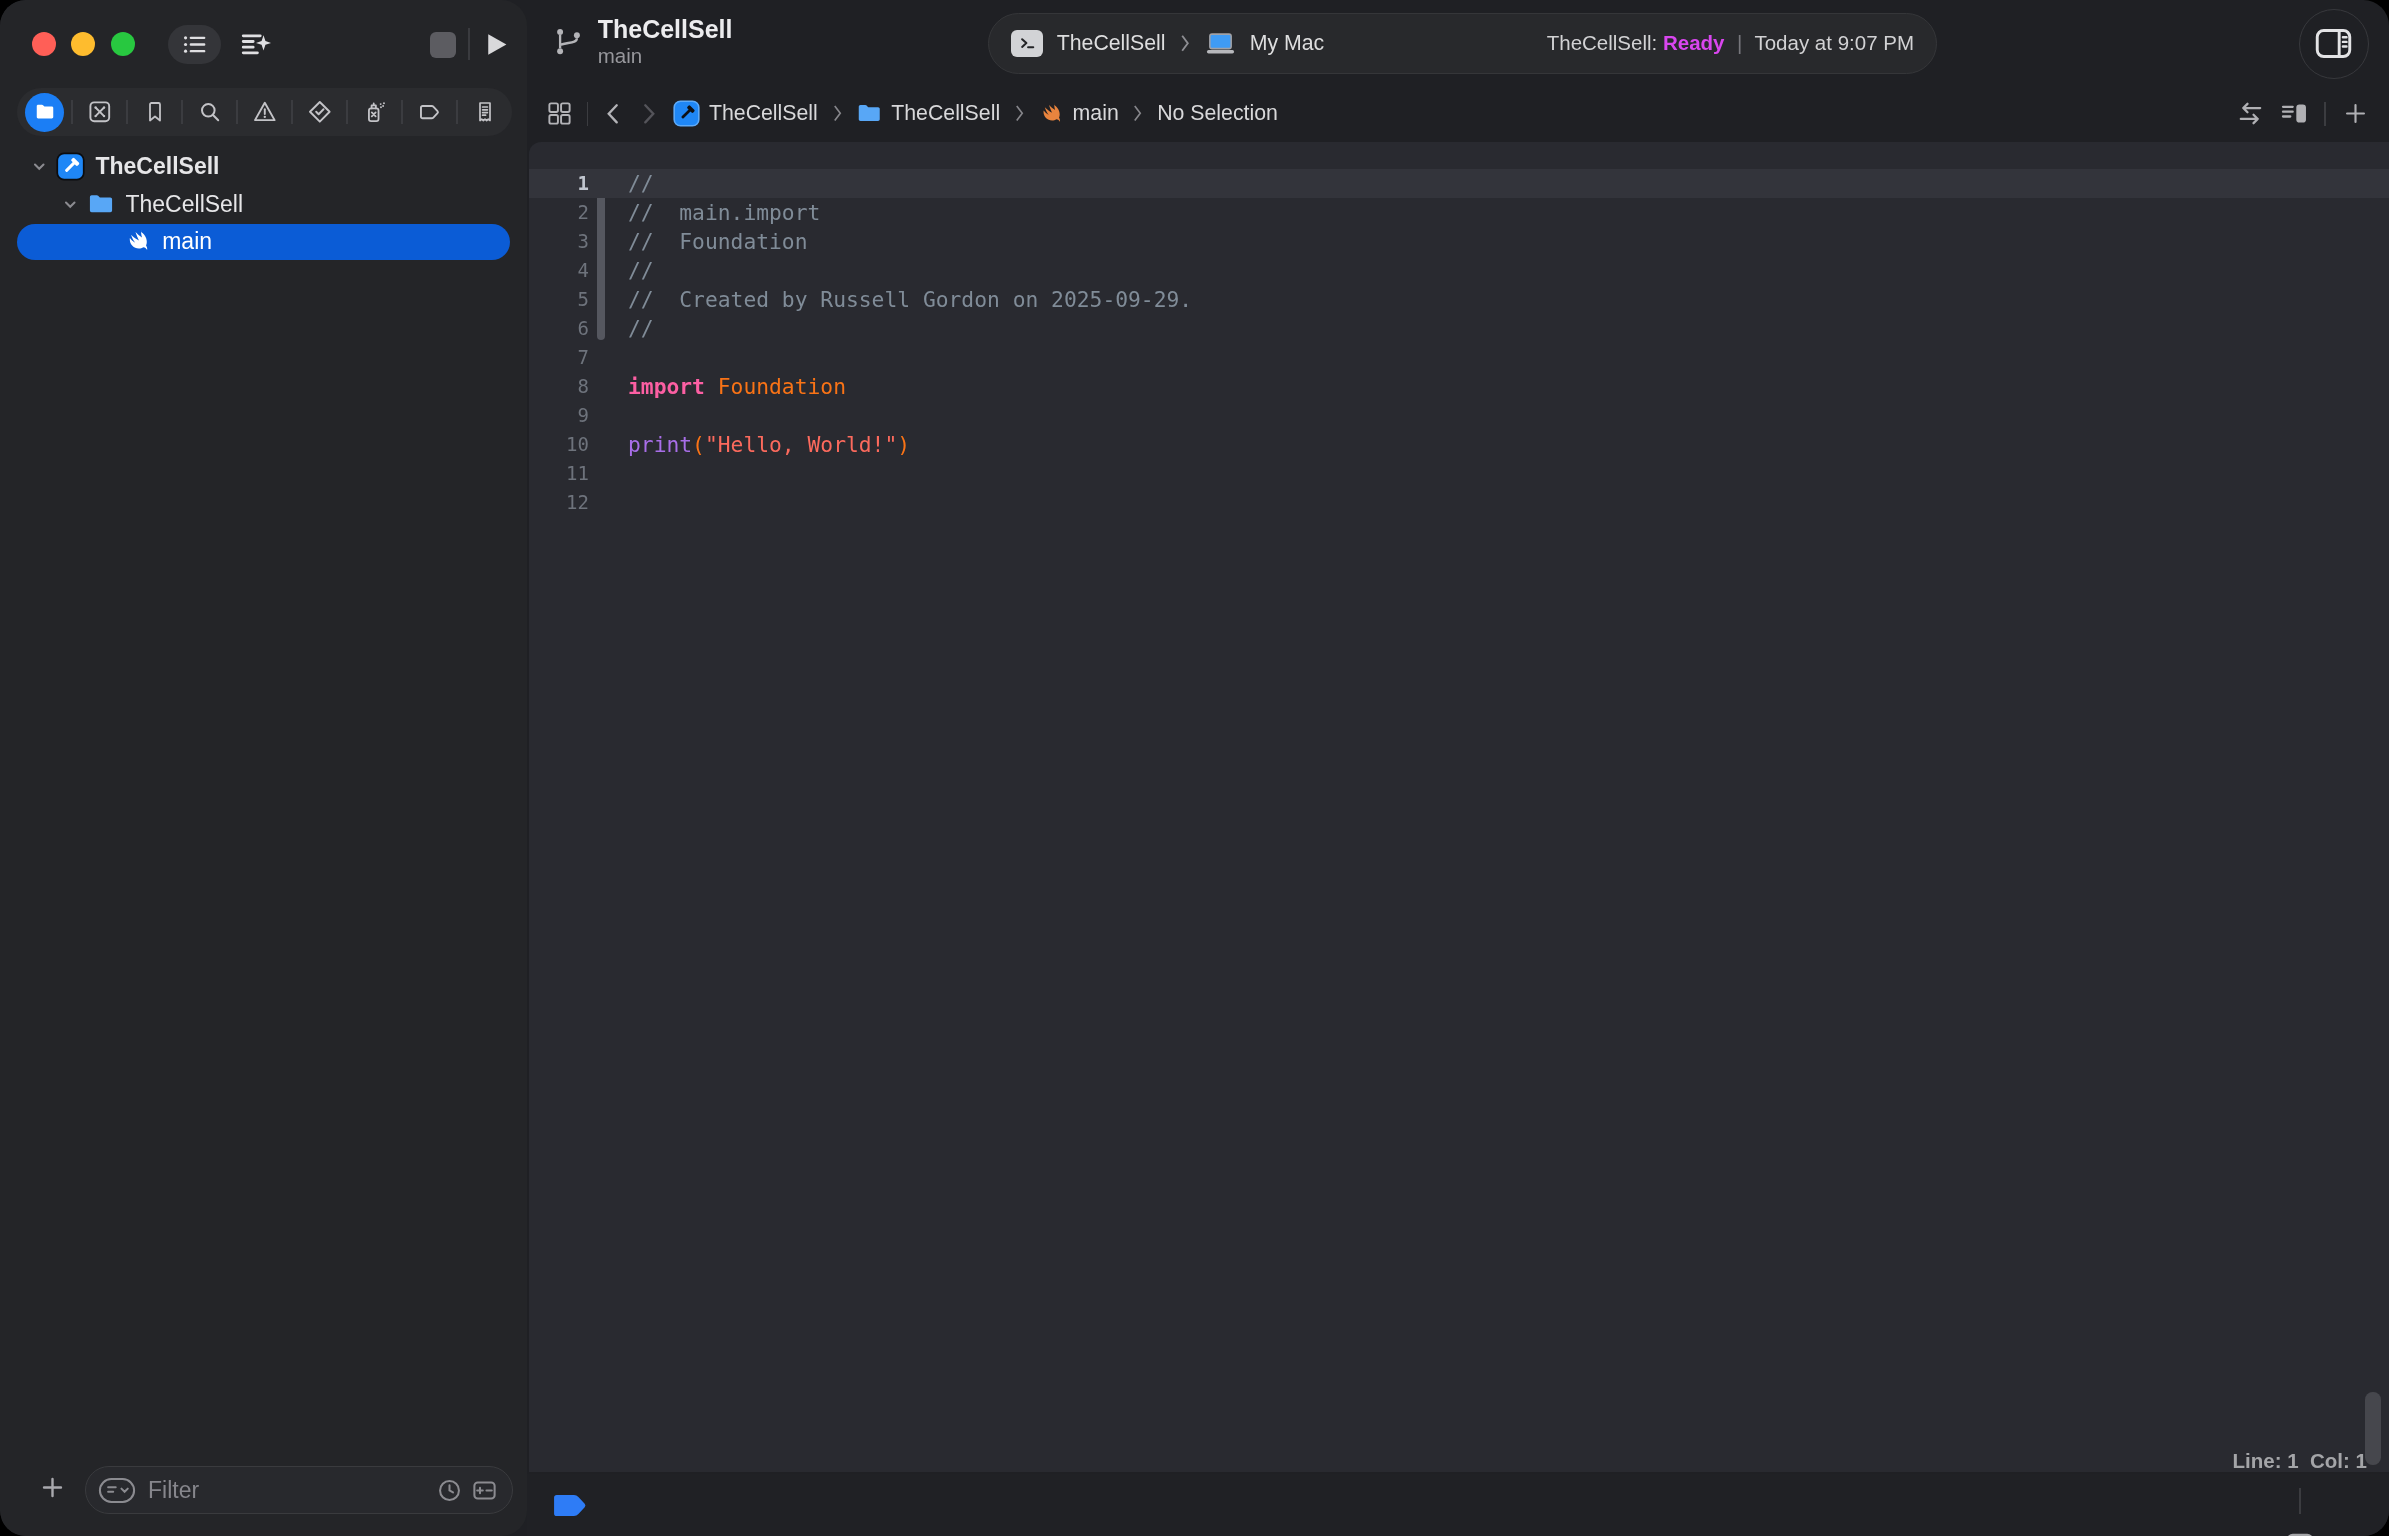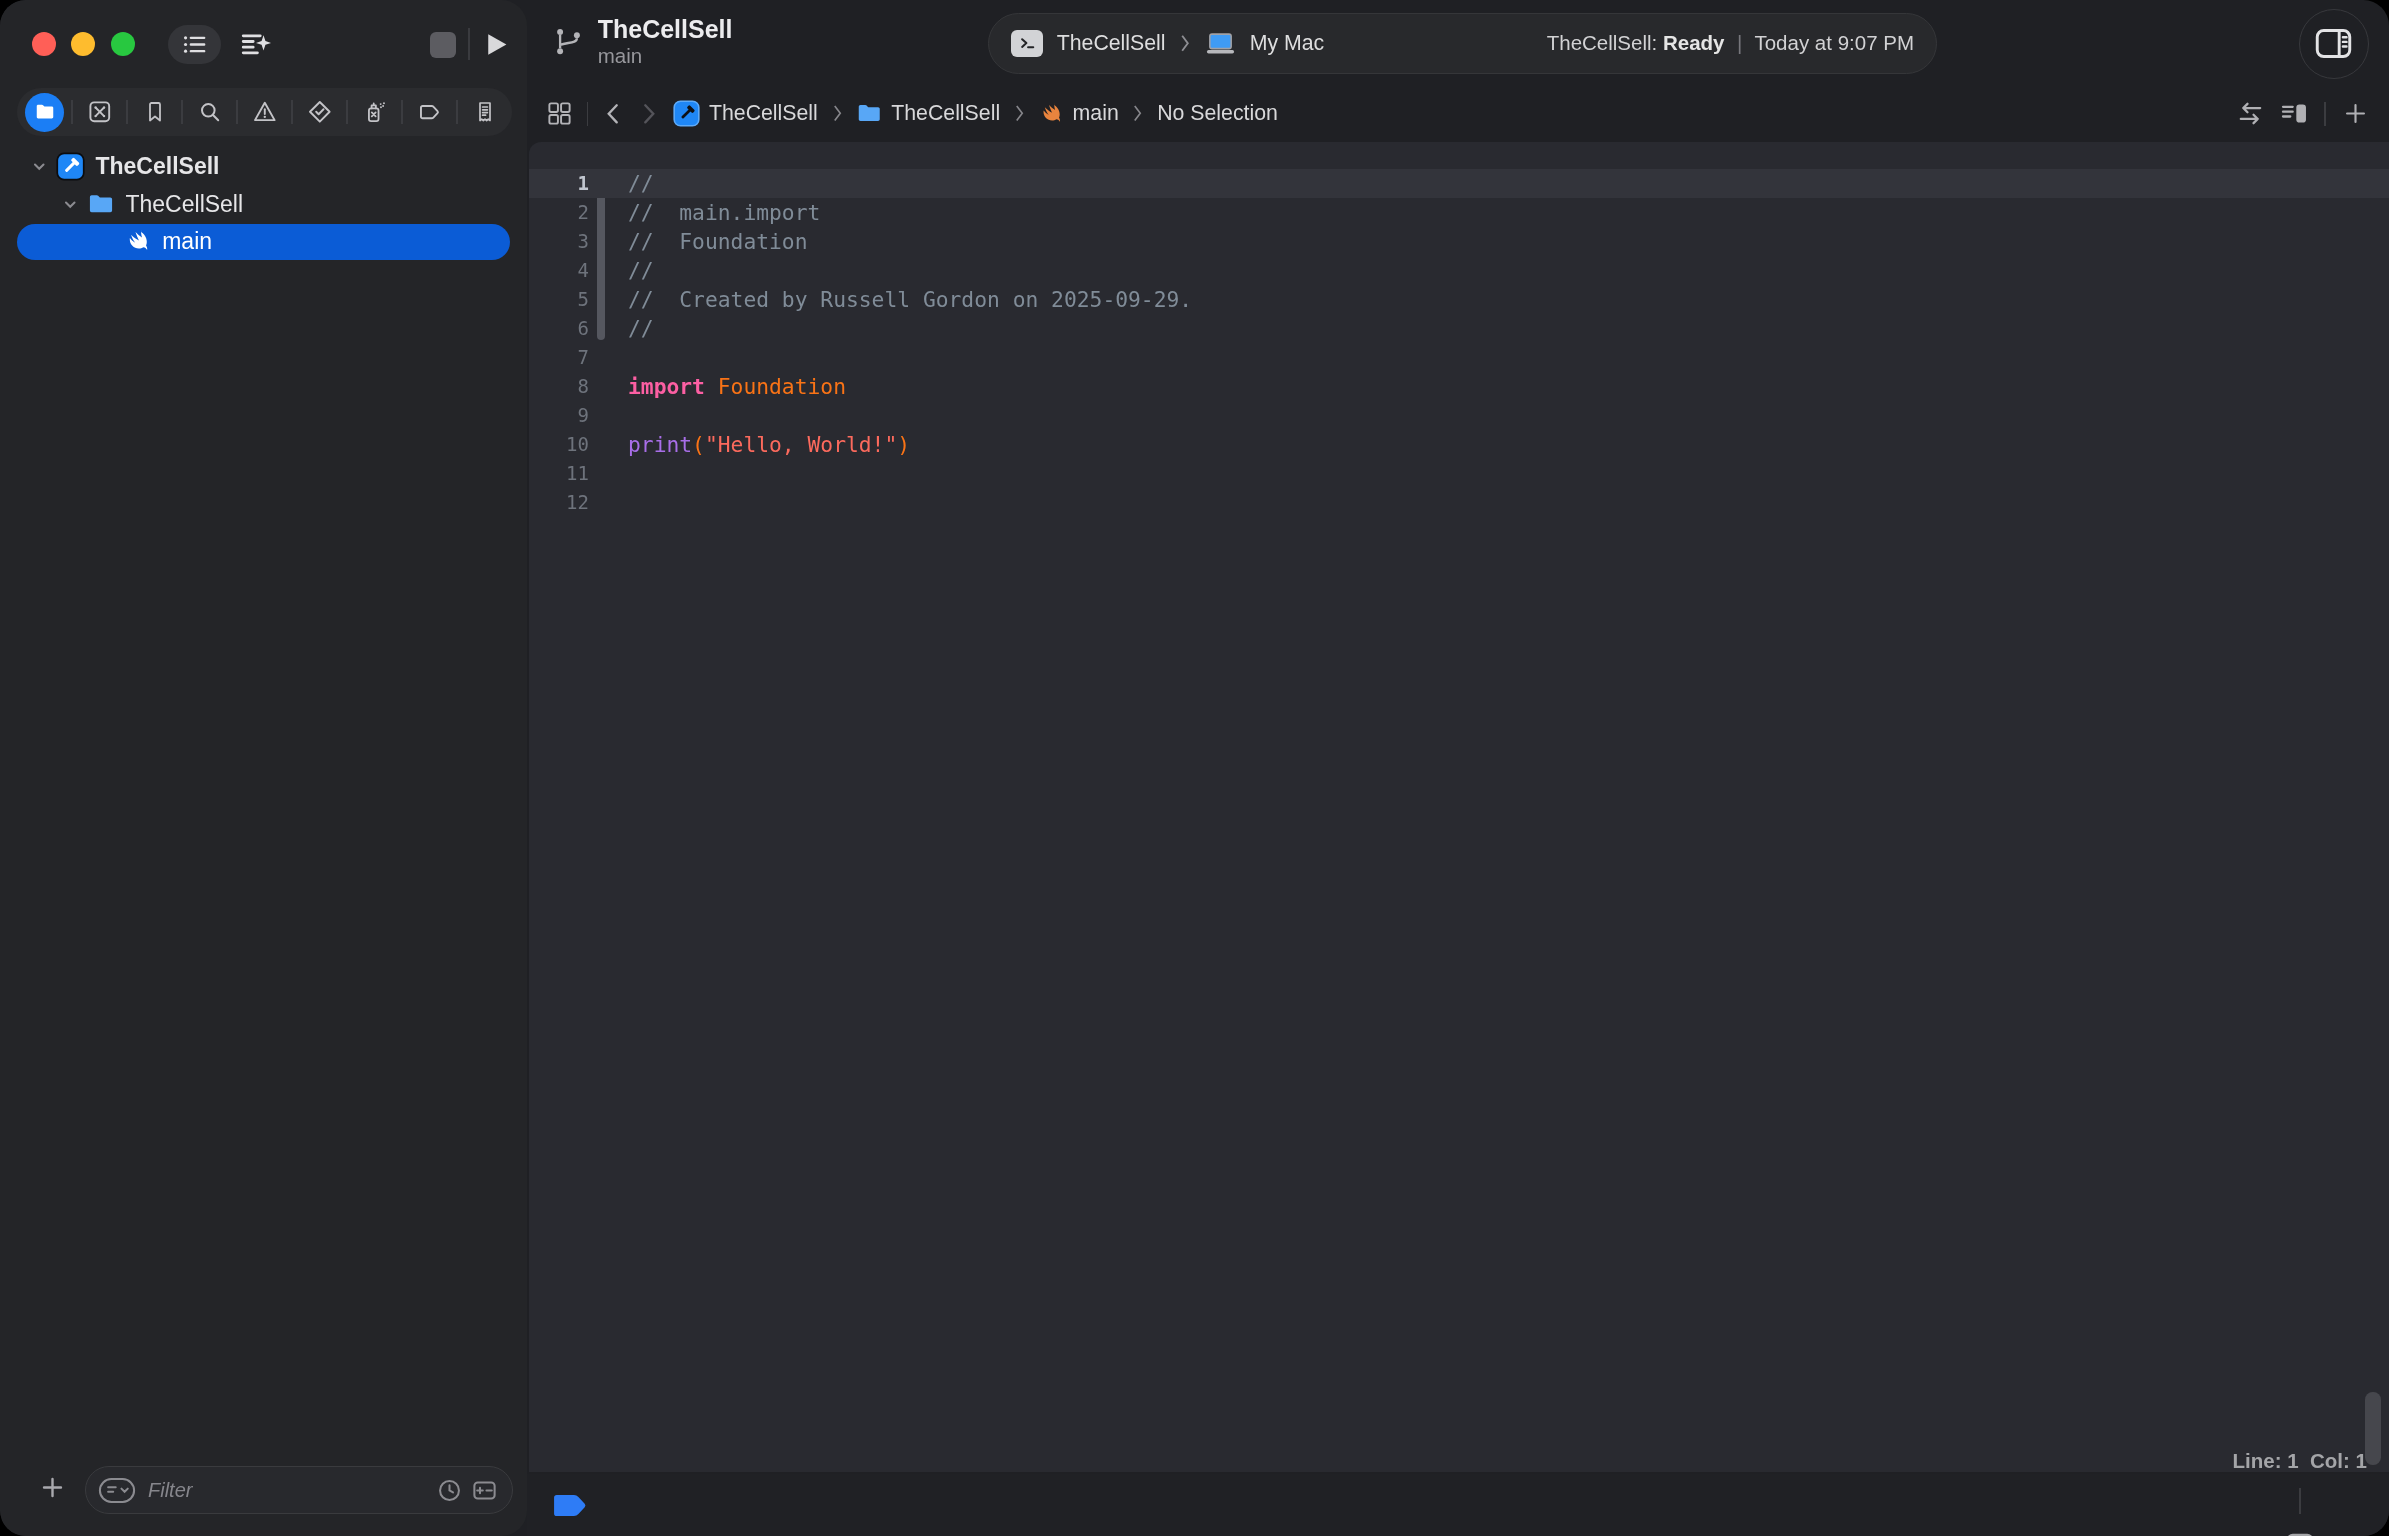--- a/index.html
+++ b/index.html
@@ -29,34 +29,34 @@
   .tree-row .chev { color:#8b8b90; display:flex; margin-right:6.8px; }
   .tree-row .ticon { display:flex; margin-right:10.2px; }
   .row-project { padding-left:29px; font-weight:700; }
   .row-group { padding-left:60px; }
   .row-selected { margin:0.9px 17px 0 17px; height:36px; border-radius:18px; background:#0b5cd6; padding-left:108px; color:#fff; }
 
   .sidebar-bottom { position:absolute; left:0; bottom:19px; width:527px; height:51px; }
   .add-btn { position:absolute; left:38px; top:6.8px; color:#a9a9ae; }
   .filter-field { position:absolute; left:85px; top:0; width:428px; height:48px; border-radius:24px; background:#28292d; border:1.7px solid #3a3b3e; display:flex; align-items:center; padding:0 13.7px 0 12px; }
   .filter-field .ficon { color:#8b8b90; display:flex; }
-  .filter-placeholder { margin-left:12px; color:#86868c; font-size:20px; flex:1;font-style:italic; }
+  .filter-placeholder { margin-left:12px; color:#86868c; font-size:23px; flex:1; }
   .filter-right { display:flex; align-items:center; gap:8.5px; color:#8b8b90; }
 
   
   .titleblock { position:absolute; left:553px; top:14.5px; display:flex; align-items:center; gap:13.7px; color:#b4b4b8; }
   .titletext .t1 { font-size:25px; font-weight:700; color:#ececee; line-height:29px; }
   .titletext .t2 { font-size:20.5px; color:#97979c; line-height:24px; }
 
   .scheme-pill { position:absolute; left:988px; top:12.8px; width:949px; height:61px; border-radius:31px; background:#28292c; border:1.3px solid #353639; display:flex; align-items:center; padding:0 22px; }
   .scheme-left { display:flex; align-items:center; gap:13.7px; font-size:21.3px; color:#dededf; }
   .term-chip { width:32px; height:27px; border-radius:6px; background:#d2d3d6; display:flex; align-items:center; justify-content:center; color:#232427; }
   .crumb-sep { color:#8e8e93; display:flex; }
   .scheme-status { margin-left:auto; font-size:20.5px; color:#d2d2d4; }
-  .scheme-status b { color:#e5e5e5; }
+  .scheme-status b { color:#d946ef; }
   .scheme-status .bar { color:#77777c; padding:0 6.8px; }
 
   .inspector-btn { position:absolute; right:20.5px; top:8.5px; width:70px; height:70px; border-radius:50%; border:1.7px solid #38393d; display:flex; align-items:center; justify-content:center; color:#e3e3e5; }
 
   
   .jumpbar { position:absolute; left:546px; right:20.5px; top:89px; height:49px; display:flex; align-items:center; gap:13.7px; font-size:21.3px; color:#d8d8da; }
   .jb-vdiv { width:1.7px; height:24px; background:#3b3c40; }
   .jb-icon { display:flex; color:#b3b3b7; }
   .jb-back { color:#b3b3b7; } .jb-fwd { color:#54545a; }
   .crumb { display:flex; align-items:center; gap:8.5px; }

